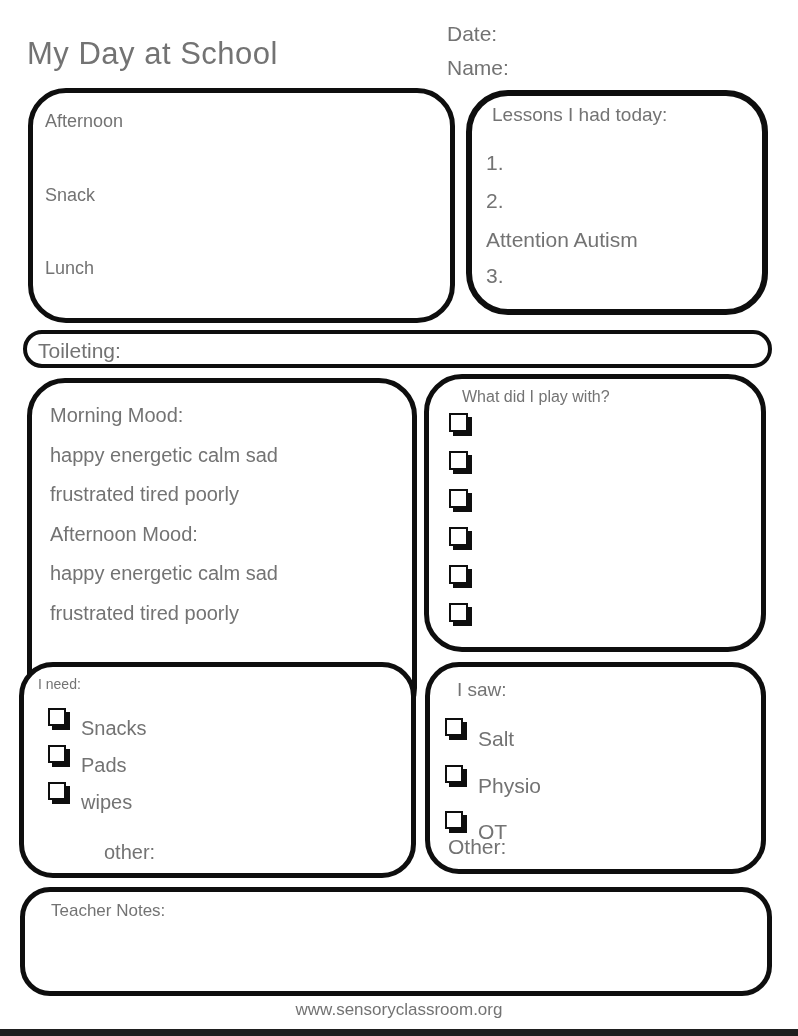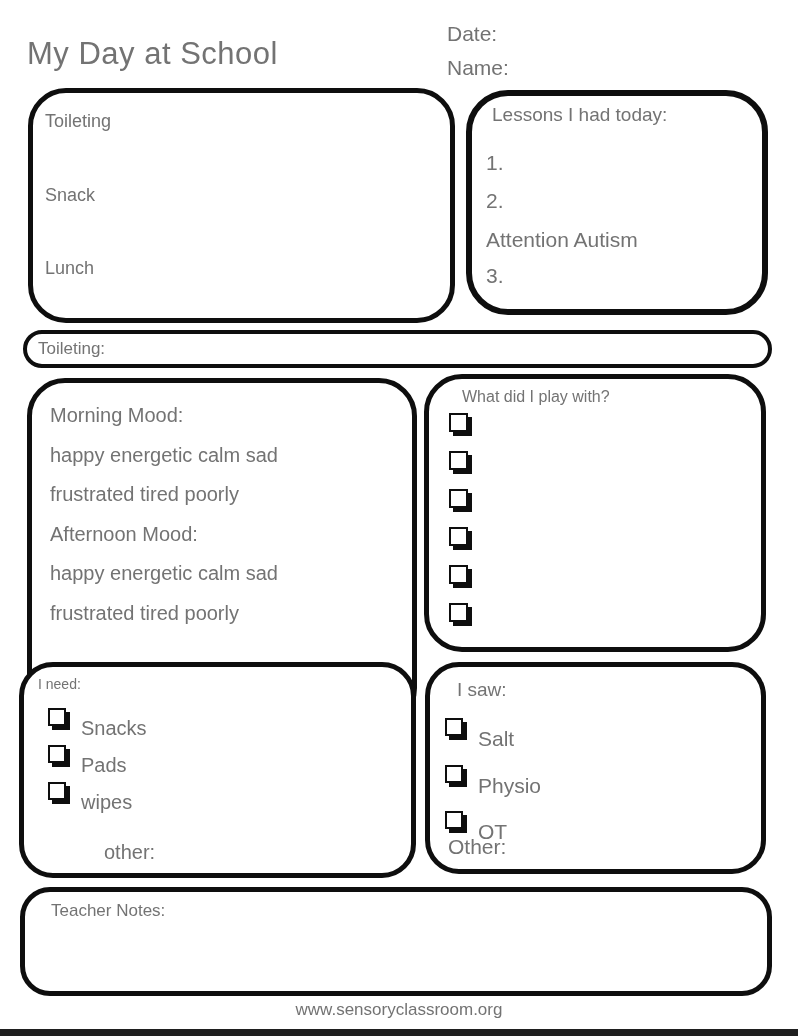--- a/index.html
+++ b/index.html
@@ -39,21 +39,21 @@
   .lessons { left: 466px; top: 90px; width: 302px; height: 225px; border-width: 6px; border-radius: 42px; }
   .lessons-title { position: absolute; left: 20px; top: 8px; font-size: 19px; }
   .lesson-line { position: absolute; left: 14px; font-size: 21px; }
   .lesson-0 { top: 55px; }
   .lesson-1 { top: 93px; }
   .lesson-2 { top: 132px; }
   .lesson-3 { top: 168px; }
 
   
   .toileting { left: 23px; top: 330px; width: 749px; height: 38px; border-width: 4px; border-radius: 19px; }
-  .toileting-label { position: absolute; left: 11px; top: 5px; font-size: 17px; }
+  .toileting-label { position: absolute; left: 11px; top: 5px; font-size: 21px; }
 
   
   .mood { left: 27px; top: 378px; width: 390px; height: 348px; }
   .mood-lines { position: absolute; left: 18px; top: 13px; }
   .mood-line { height: 39.5px; line-height: 39.5px; font-size: 20px; }
 
   
   .play { left: 424px; top: 374px; width: 342px; height: 278px; }
   .play-title { position: absolute; left: 33px; top: 9px; font-size: 16px; }
   .cb-col { position: absolute; left: 20px; top: 34px; display: flex; flex-direction: column; gap: 19px; }
@@ -98,21 +98,21 @@
 </head>
 <body>
 
 <div class="page" style="color: #737373;">
 
   <h1 class="title">My Day at School</h1>
   <div class="date-label">Date:</div>
   <div class="name-label">Name:</div>
 
   <div class="box meals">
-    <span class="meal-label meal-0">Toileting</span>
+    <span class="meal-label meal-0">Afternoon</span>
     <span class="meal-label meal-1">Snack</span>
     <span class="meal-label meal-2">Lunch</span>
   </div>
 
   <div class="box lessons">
     <div class="lessons-title">Lessons I had today:</div>
     <div class="lesson-line lesson-0">1.</div>
     <div class="lesson-line lesson-1">2.</div>
     <div class="lesson-line lesson-2">Attention Autism</div>
     <div class="lesson-line lesson-3">3.</div>

